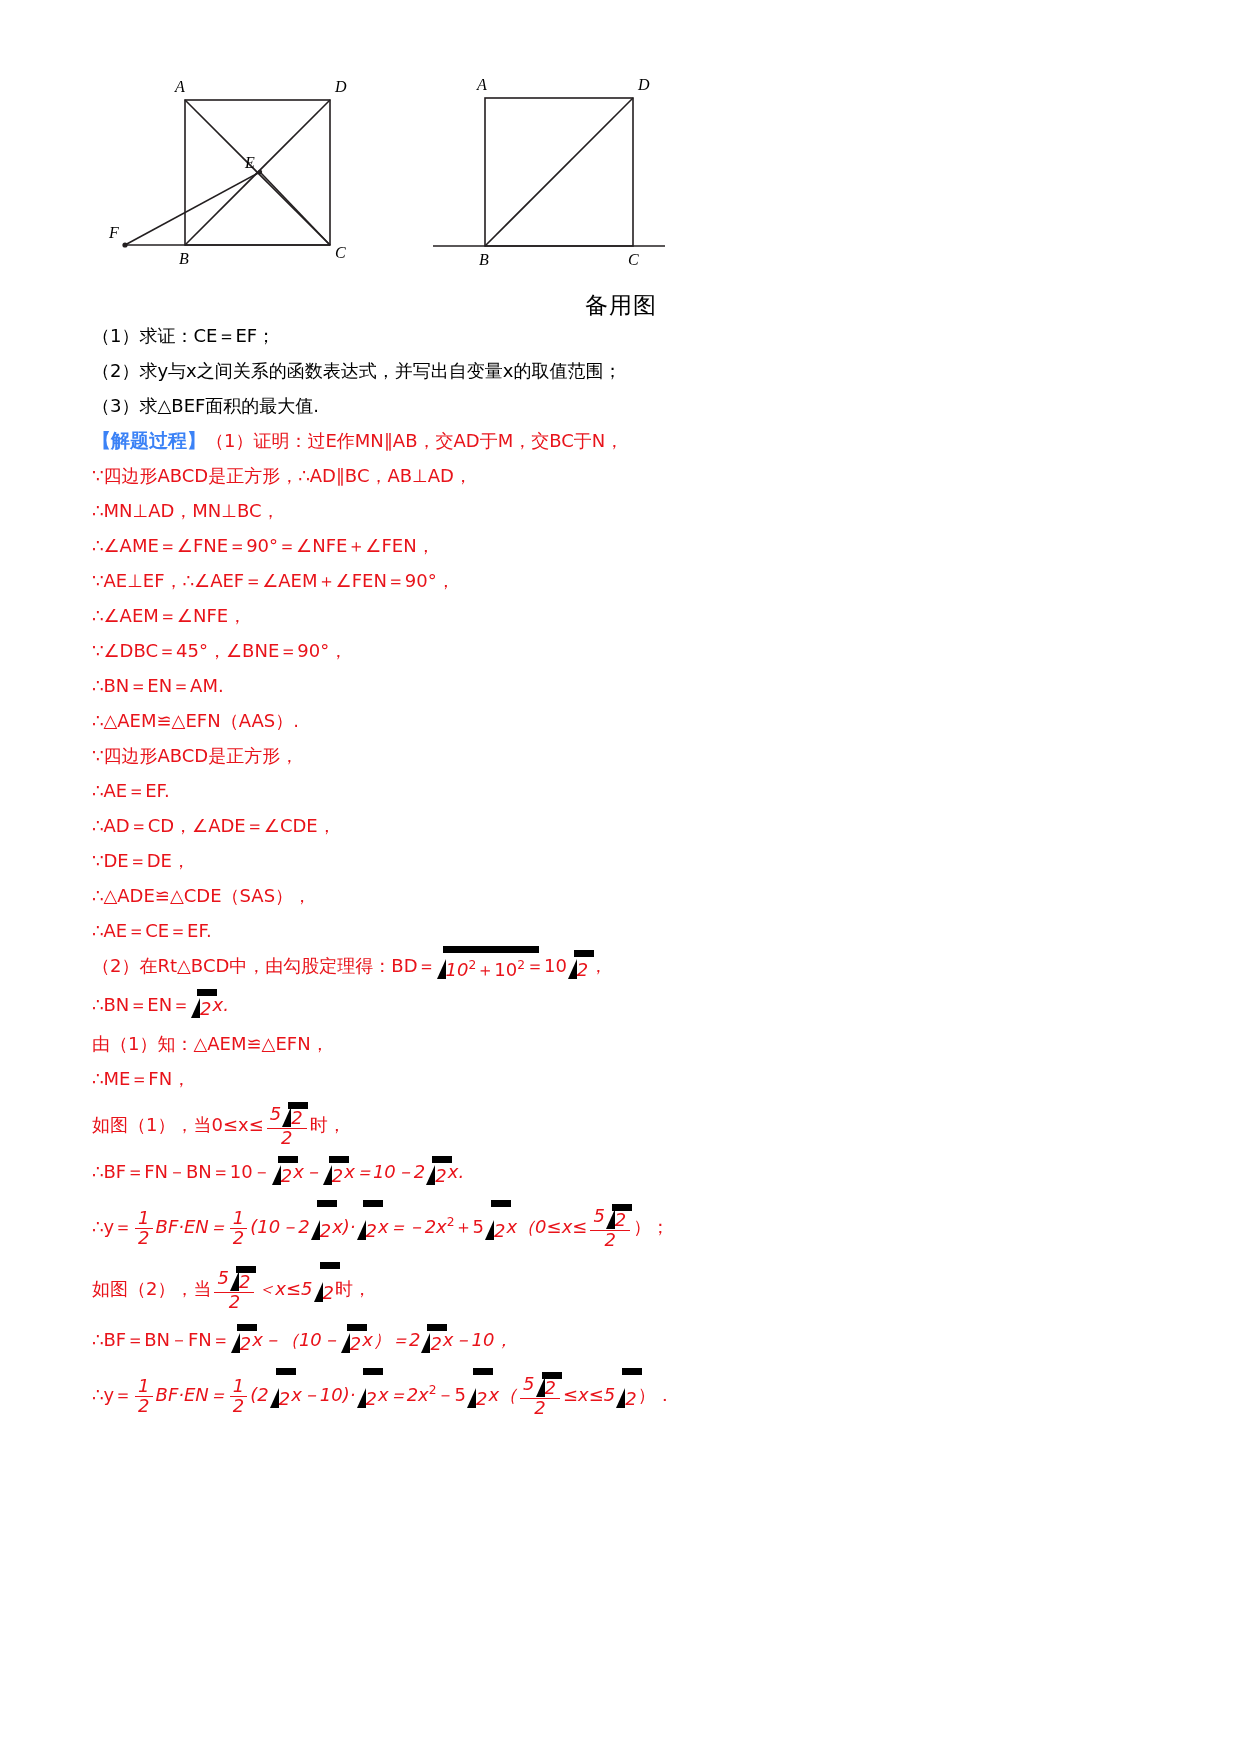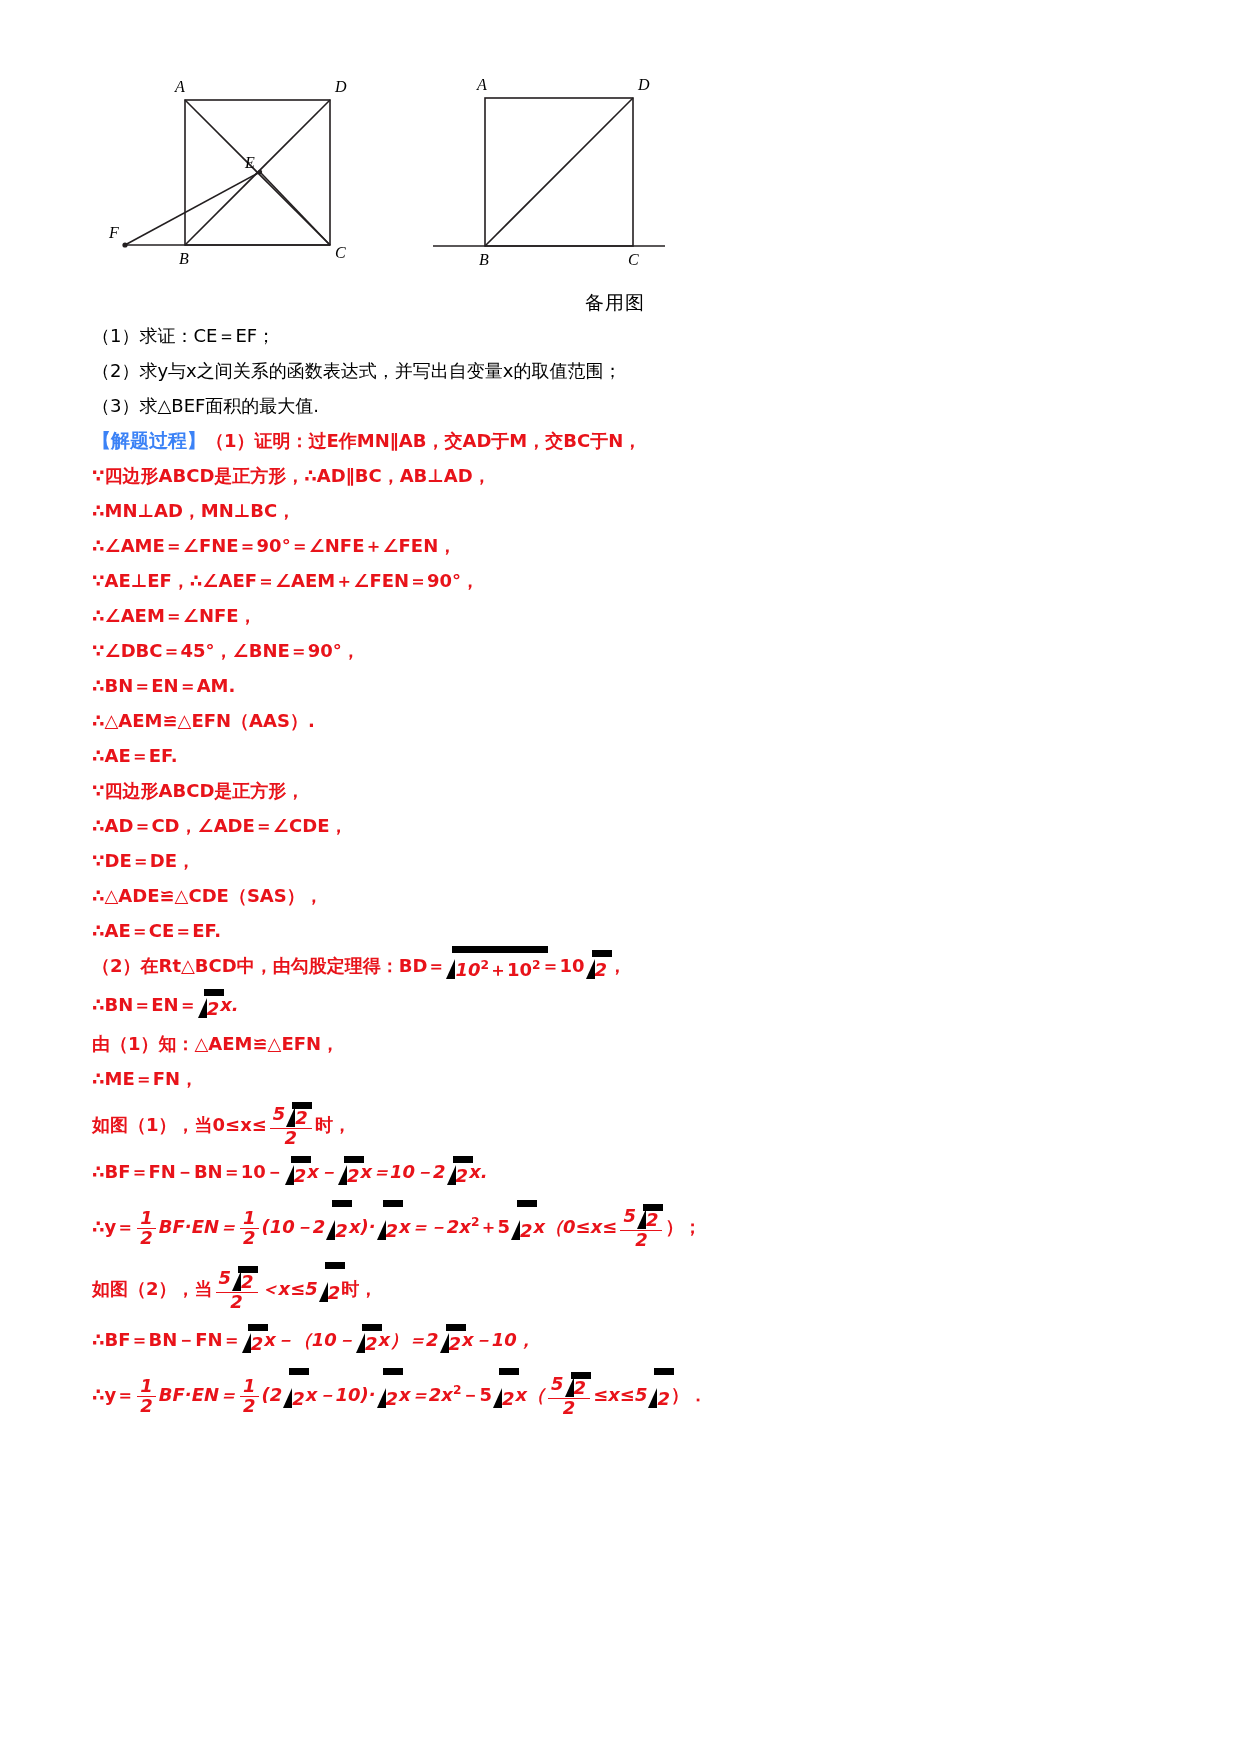--- a/index.html
+++ b/index.html
@@ -17,38 +17,38 @@
     width:1241px;height:1755px;
   }
   .figures{
     position:absolute;
     left:95px; top:60px;
     width:610px; height:230px;
   }
   .fig-caption{
     position:absolute;
     left:585px; top:290px;
-    font-size:19px;
+    font-size:23px;
     font-family:"DejaVu Sans", sans-serif;
     letter-spacing:1px;
   }
   .body-text{
     position:absolute;
     left:92px;
     top:318px;
     width:1060px;
   }
   .line{
     font-size:19px;
     line-height:35px;
     white-space:nowrap;
     font-family:"Liberation Serif", serif;
   }
   .cn{font-family:"DejaVu Sans", sans-serif; font-size:18px;}
-  .red{color:#e8131a;font-weight:bold;}
+  .red{color:#e8131a;}
   .red-bold{color:#3b82f6; font-weight:bold; font-family:"DejaVu Sans", sans-serif;}
   .it{font-style:italic;}
   sup{font-size:0.68em; vertical-align:super;}
   
   .rad{
     display:inline-block;
     position:relative;
     vertical-align:-4px;
     margin:0 1px;
   }
@@ -128,22 +128,22 @@
       <span class="red-bold">【解题过程】</span><span class="red cn">（1）证明：过E作MN∥AB，交AD于M，交BC于N，</span>
     </div>
     <div class="line red cn">∵四边形ABCD是正方形，∴AD∥BC，AB⊥AD，</div>
     <div class="line red cn">∴MN⊥AD，MN⊥BC，</div>
     <div class="line red cn">∴∠AME＝∠FNE＝90°＝∠NFE＋∠FEN，</div>
     <div class="line red cn">∵AE⊥EF，∴∠AEF＝∠AEM＋∠FEN＝90°，</div>
     <div class="line red cn">∴∠AEM＝∠NFE，</div>
     <div class="line red cn">∵∠DBC＝45°，∠BNE＝90°，</div>
     <div class="line red cn">∴BN＝EN＝AM.</div>
     <div class="line red cn">∴△AEM≌△EFN（AAS）.</div>
+    <div class="line red cn">∵四边形ABCD是正方形，</div>
     <div class="line red cn">∴AE＝EF.</div>
-    <div class="line red cn">∵四边形ABCD是正方形，</div>
     <div class="line red cn">∴AD＝CD，∠ADE＝∠CDE，</div>
     <div class="line red cn">∵DE＝DE，</div>
     <div class="line red cn">∴△ADE≌△CDE（SAS），</div>
     <div class="line red cn">∴AE＝CE＝EF.</div>
 
     <div class="line red cn">
       <span>（2）在Rt△BCD中，由勾股定理得：BD＝</span><span class="rad"><span class="bar" style="width:96px"></span><span class="tick"></span><span class="radnum">10</span><sup>2</sup><span>＋10</span><sup>2</sup></span><span>＝10</span><span class="rad"><span class="bar" style="width:20px"></span><span class="tick"></span><span class="radnum">2</span></span><span>，</span>
     </div>
 
 

